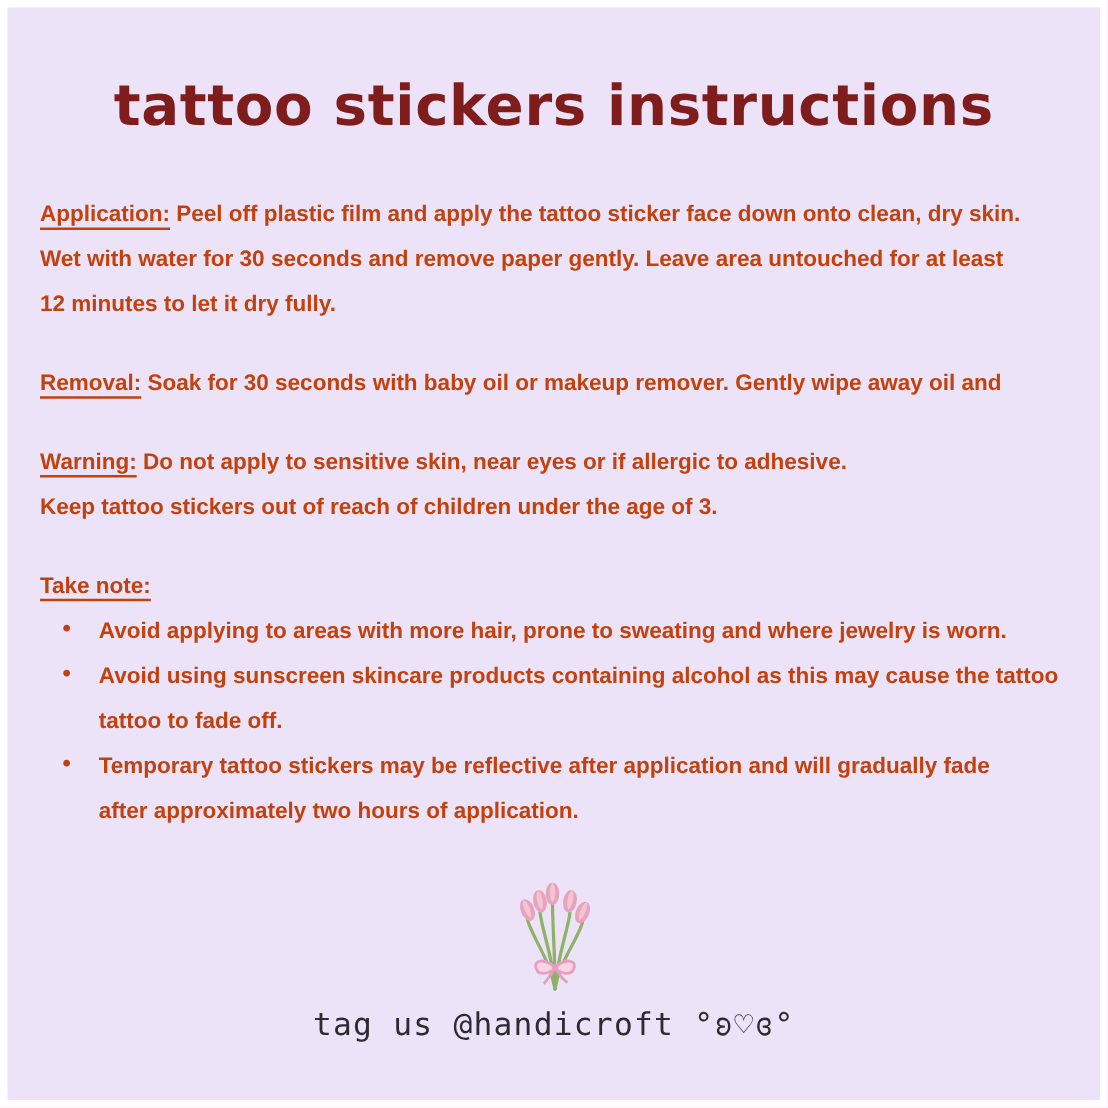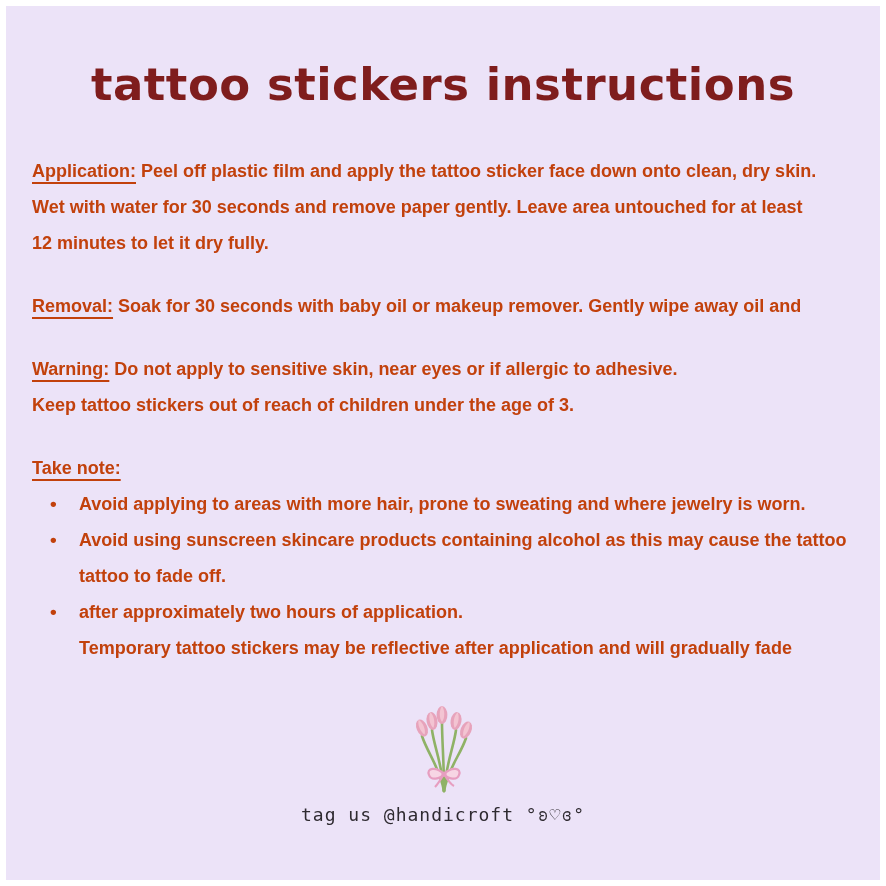--- a/index.html
+++ b/index.html
@@ -42,21 +42,21 @@
   ul.notes { margin: 0; padding: 0; list-style: none; }
   ul.notes li { position: relative; padding-left: 47px; }
   ul.notes li .bullet-dot {
     position: absolute; left: 18px; top: 0;
     font-size: 19px;
   }
   .footer { text-align: center; margin-top: 40px; }
   .tagline {
     margin-top: 6px;
     font-family: "DejaVu Sans Mono", monospace;
-    font-size: 18px;
+    font-size: 25px;
     letter-spacing: 1px;
     color: #2e2a30;
   }
 </style>
 </head>
 <body>
 
 <div class="card">
 
   <h1 class="title">tattoo stickers instructions</h1>
@@ -85,22 +85,22 @@
           <span class="bullet-dot">•</span>
           <span class="line">Avoid applying to areas with more hair, prone to sweating and where jewelry is worn.</span>
         </li>
         <li>
           <span class="bullet-dot">•</span>
           <span class="line">Avoid using sunscreen skincare products containing alcohol as this may cause the tattoo</span>
           <span class="line">tattoo to fade off.</span>
         </li>
         <li>
           <span class="bullet-dot">•</span>
+          <span class="line">Temporary tattoo stickers may be reflective after application and will gradually fade</span>
           <span class="line">after approximately two hours of application.</span>
-          <span class="line">Temporary tattoo stickers may be reflective after application and will gradually fade</span>
         </li>
       </ul>
     </div>
 
   </div>
 
   <div class="footer">
     <svg width="64" height="88" viewBox="0 0 64 88" aria-hidden="true">
       <g stroke="#8fb266" stroke-width="2.6" fill="none" stroke-linecap="round">
         <path d="M33 85 C29 62 16 46 11 30"></path>

